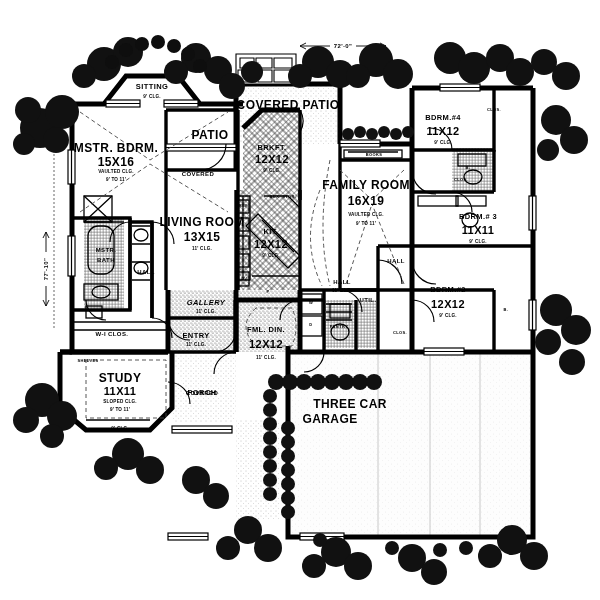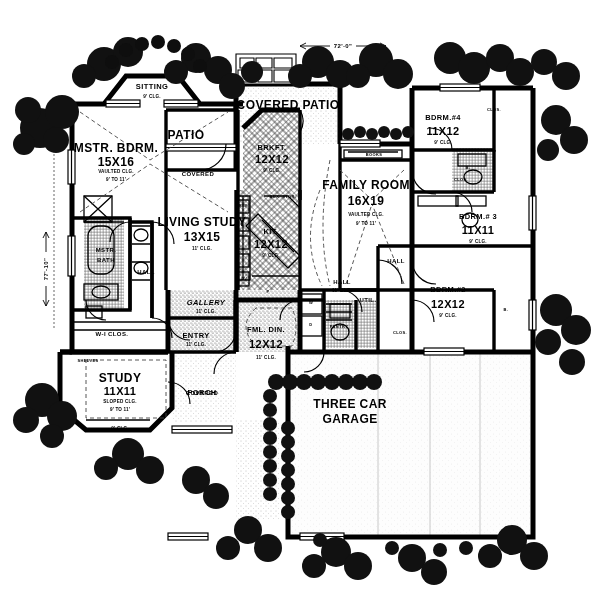--- a/index.html
+++ b/index.html
@@ -474,24 +474,24 @@
 <div class="lbl nm-xs" style="left:146px;top:272px;">HALL</div>
 <div class="lbl nm-xs" style="left:112px;top:334px;">W-I  CLOS.</div>
 
 <div class="lbl nm" style="left:120px;top:378px;">STUDY</div>
 <div class="lbl dim" style="left:120px;top:392px;">11X11</div>
 <div class="lbl clg" style="left:120px;top:402px;">SLOPED CLG.</div>
 <div class="lbl clg" style="left:120px;top:410px;">9' TO 11'</div>
 <div class="lbl clg" style="left:120px;top:429px;">9' CLG.</div>
 <div class="lbl tiny" style="left:88px;top:361px;">SHELVES</div>
 
-<div class="lbl nm" style="left:186px;top:135px;">PATIO</div>
+<div class="lbl nm" style="left:210px;top:135px;">PATIO</div>
 <div class="lbl nm-xs" style="left:198px;top:174px;">COVERED</div>
 
-<div class="lbl nm" style="left:202px;top:222px;">LIVING  STUDY</div>
+<div class="lbl nm" style="left:202px;top:222px;">LIVING  ROOM</div>
 <div class="lbl dim-lg" style="left:202px;top:237px;">13X15</div>
 <div class="lbl clg" style="left:202px;top:249px;">11' CLG.</div>
 
 <div class="lbl nm-sm" style="left:206px;top:303px;font-style:italic;">GALLERY</div>
 <div class="lbl clg" style="left:206px;top:312px;">11' CLG.</div>
 <div class="lbl nm-sm" style="left:196px;top:336px;">ENTRY</div>
 <div class="lbl clg" style="left:196px;top:345px;">11' CLG.</div>
 
 <div class="lbl nm-sm" style="left:266px;top:330px;">FML. DIN.</div>
 <div class="lbl dim" style="left:266px;top:345px;">12X12</div>
@@ -541,18 +541,18 @@
 <div class="lbl tiny" style="left:461px;top:180px;">CLOS.</div>
 
 <div class="lbl nm-sm" style="left:448px;top:290px;">BDRM.#2</div>
 <div class="lbl dim" style="left:448px;top:305px;">12X12</div>
 <div class="lbl clg" style="left:448px;top:316px;">9' CLG.</div>
 
 <div class="lbl tiny" style="left:468px;top:168px;">B.</div>
 <div class="lbl tiny" style="left:506px;top:310px;">B.</div>
 
 <div class="lbl nm" style="left:350px;top:404px;">THREE  CAR</div>
-<div class="lbl nm" style="left:350px;top:419px;">GARAGE</div>
+<div class="lbl nm" style="left:330px;top:419px;">GARAGE</div>
 
 <div class="lbl nm-xs" style="left:343px;top:46px;">72'-0"</div>
 <div class="lbl nm-xs rot" style="left:46px;top:269px;">77'-10"</div>
 
 </div>
 
 </body></html>

